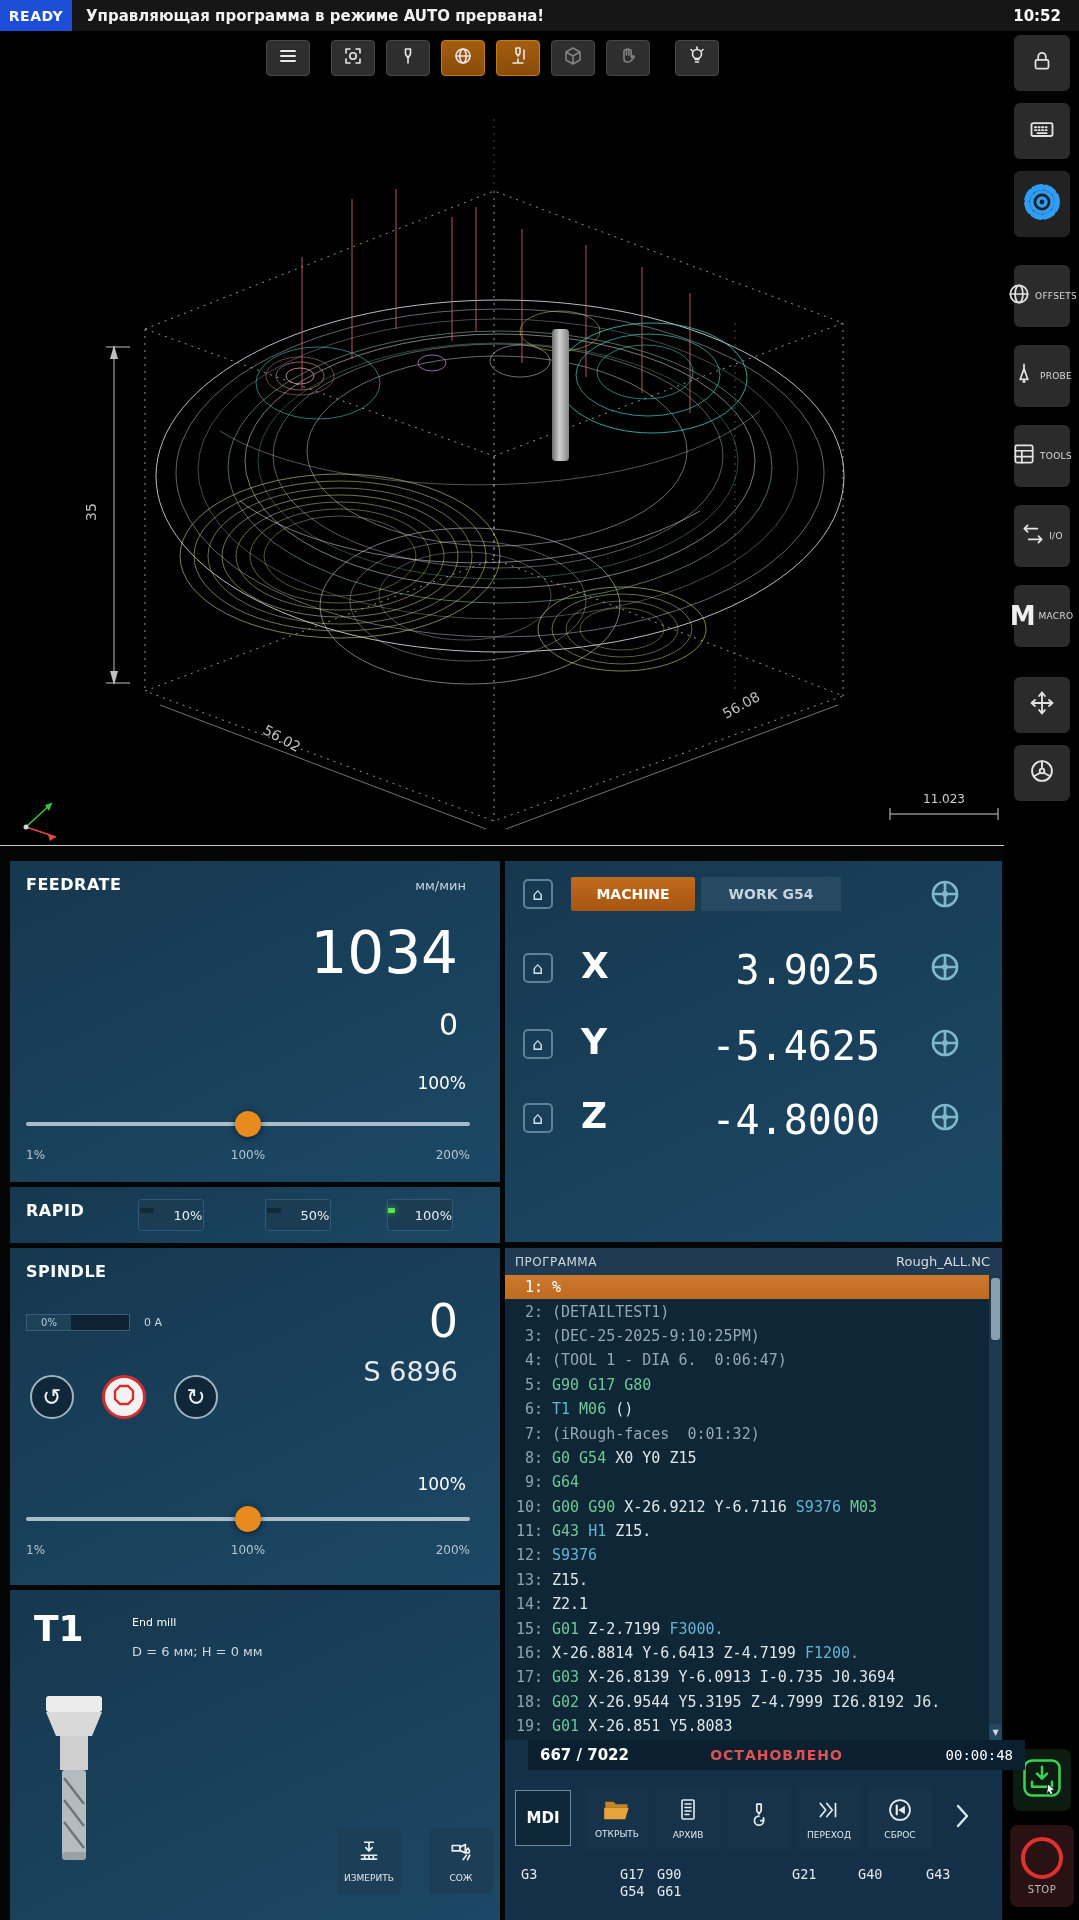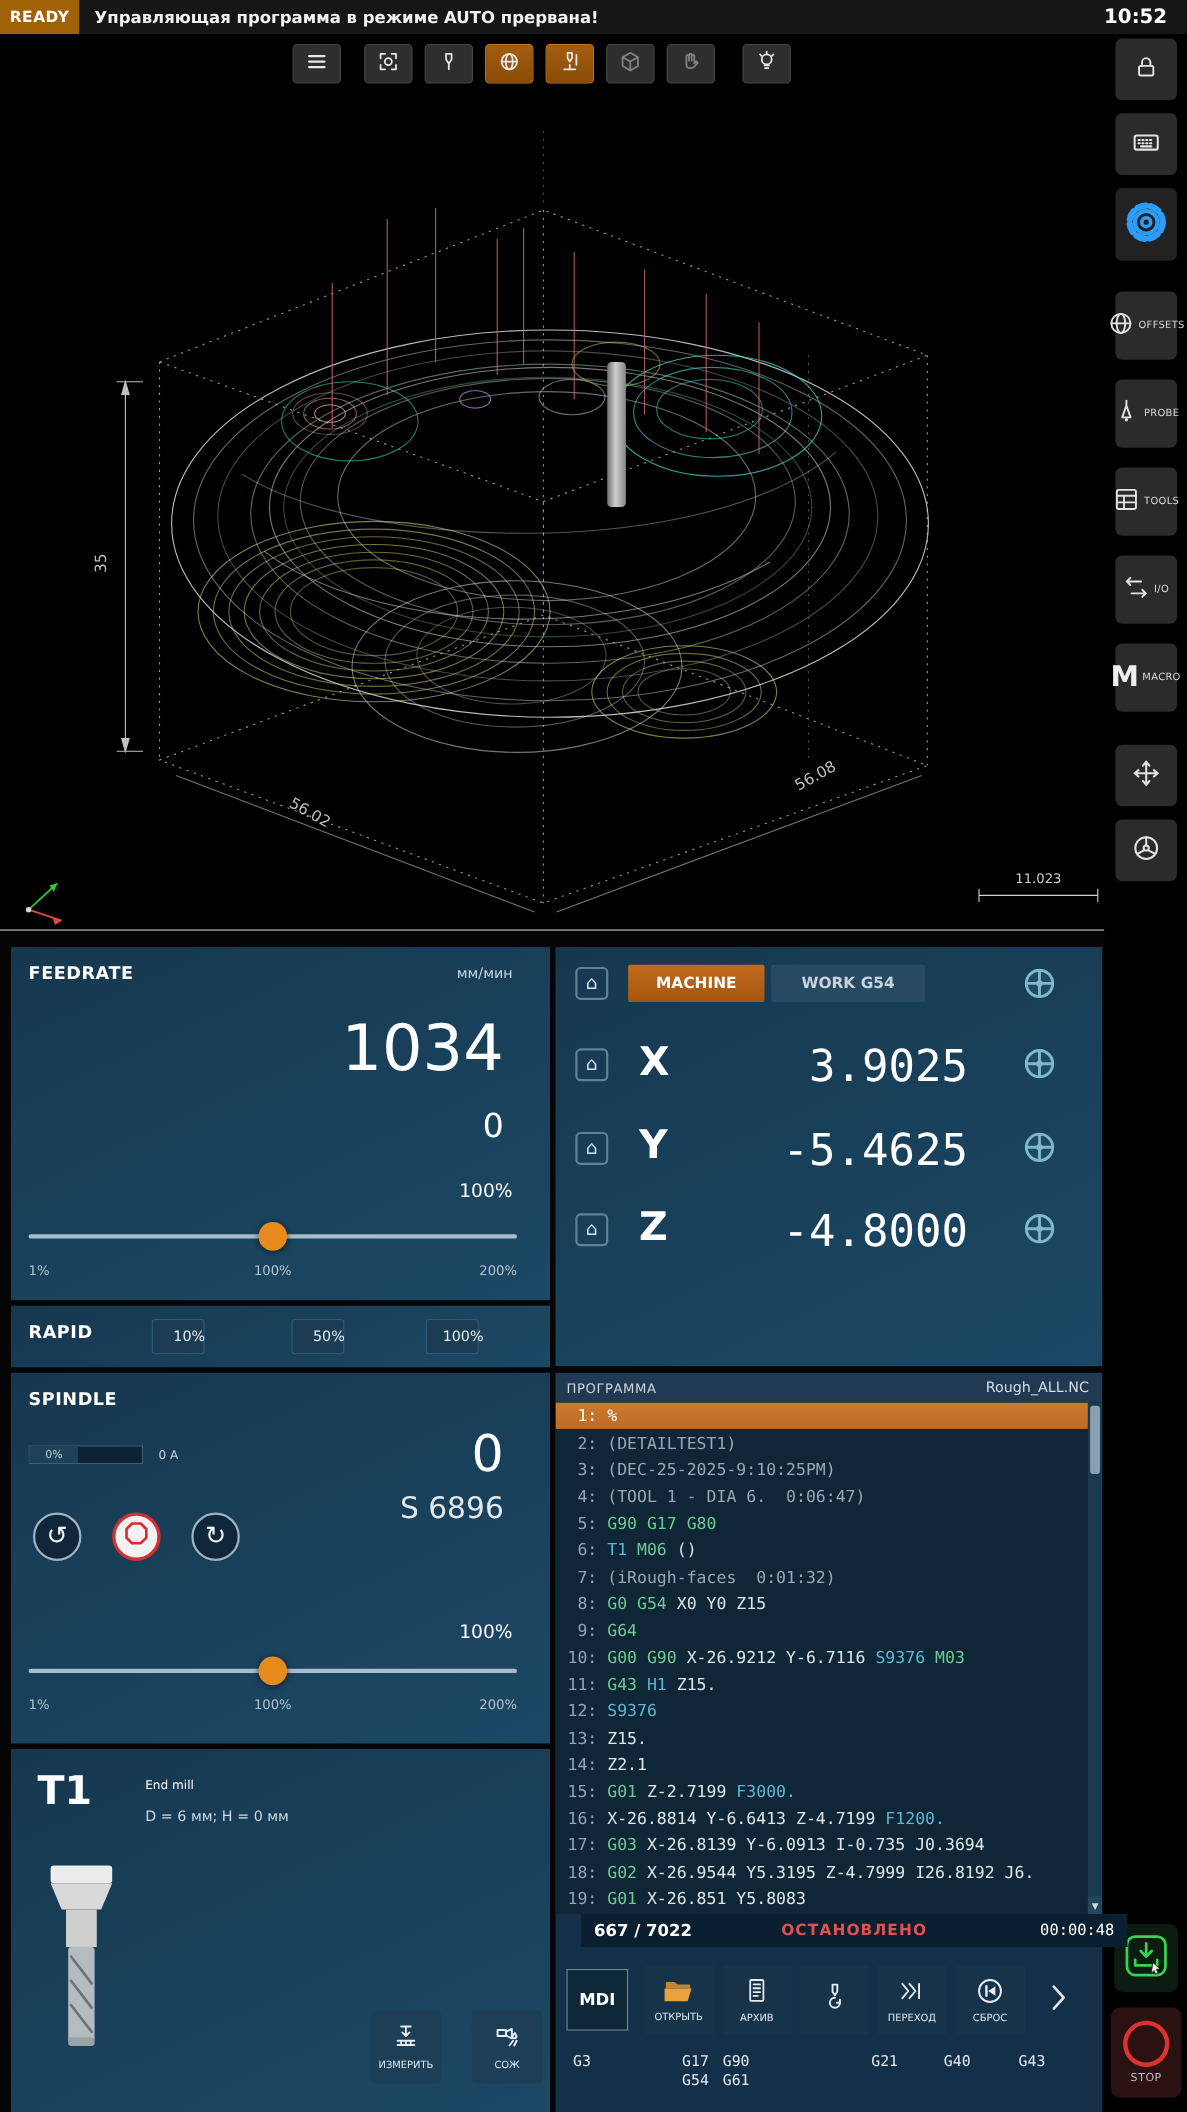--- a/index.html
+++ b/index.html
@@ -3,24 +3,24 @@
 <meta charset="utf-8">
 <style>
   *{margin:0;padding:0;box-sizing:border-box;}
   html,body{background:#000;}
   #app{position:relative;width:1079px;height:1920px;background:#050505;overflow:hidden;
        font-family:"DejaVu Sans","Liberation Sans",sans-serif;color:#fff;}
 
   
   #topbar{position:absolute;left:0;top:0;width:1079px;height:31px;background:#161616;
           display:flex;align-items:center;}
-  .ready{width:72px;height:100%;background:#a16207;display:flex;align-items:center;
+  .ready{width:72px;height:100%;background:#1d4ed8;display:flex;align-items:center;
          justify-content:center;font-weight:bold;font-size:14px;letter-spacing:.5px;}
   .msg{margin-left:14px;font-weight:bold;font-size:15px;color:#f2f2f2;}
-  .time{margin-left:auto;margin-right:18px;font-size:18px;font-weight:bold;}
+  .time{margin-left:auto;margin-right:18px;font-size:15px;font-weight:bold;}
 
   
   #viewer{position:absolute;left:0;top:31px;width:1004px;height:815px;background:#000;
           border-bottom:1px solid #c9c9c9;}
   #scene{position:absolute;left:0;top:0;width:1004px;height:814px;}
   #viewer-toolbar{position:absolute;left:266px;top:9px;display:flex;gap:11px;align-items:center;}
   .vtb{width:44px;height:36px;background:#2e2e2e;border:1px solid #464646;border-radius:4px;
        display:flex;align-items:center;justify-content:center;cursor:pointer;}
   .vtb svg{stroke:#e8e8e8;fill:none;stroke-width:1.6;stroke-linecap:round;stroke-linejoin:round;}
   .vtb.active{background:linear-gradient(180deg,#a45d0f,#8a4c08);border-color:#c57b1f;}
@@ -70,21 +70,21 @@
   #feedrate{left:10px;top:861px;width:490px;height:321px;}
   #feedrate .units{position:absolute;right:34px;top:17px;font-size:13px;color:#c9d6de;}
   #feedrate .big{position:absolute;right:42px;top:62px;font-size:58px;line-height:60px;}
   #feedrate .sec{position:absolute;right:42px;top:146px;font-size:30px;}
   #feedrate .ovr{position:absolute;right:34px;top:212px;font-size:17px;}
   #feedrate .slider{top:250px;}
   #feedrate .scale-labels{top:287px;}
 
   
   #rapid{left:10px;top:1187px;width:490px;height:56px;}
-  .rapid-btn{position:absolute;top:12px;width:48px;height:32px;background:#1c3c54;
+  .rapid-btn{position:absolute;top:12px;width:66px;height:32px;background:#1c3c54;
              border:1px solid #2f5a77;border-radius:3px;display:flex;align-items:center;
              justify-content:center;gap:20px;font-size:13px;color:#e8eef2;cursor:pointer;}
   .rapid-btn .led{width:14px;height:5px;border-radius:1px;background:#0f2a3a;margin-top:-10px;}
   .rapid-btn.active .led{background:#58e34a;box-shadow:0 0 6px rgba(88,227,74,.7);}
   .rb-0{left:128px;}.rb-1{left:255px;}.rb-2{left:377px;}
 
   
   #spindle{left:10px;top:1248px;width:490px;height:337px;}
   .loadbar{position:absolute;left:16px;top:66px;width:104px;height:17px;background:#0d2334;
            border:1px solid #3b5f74;}

